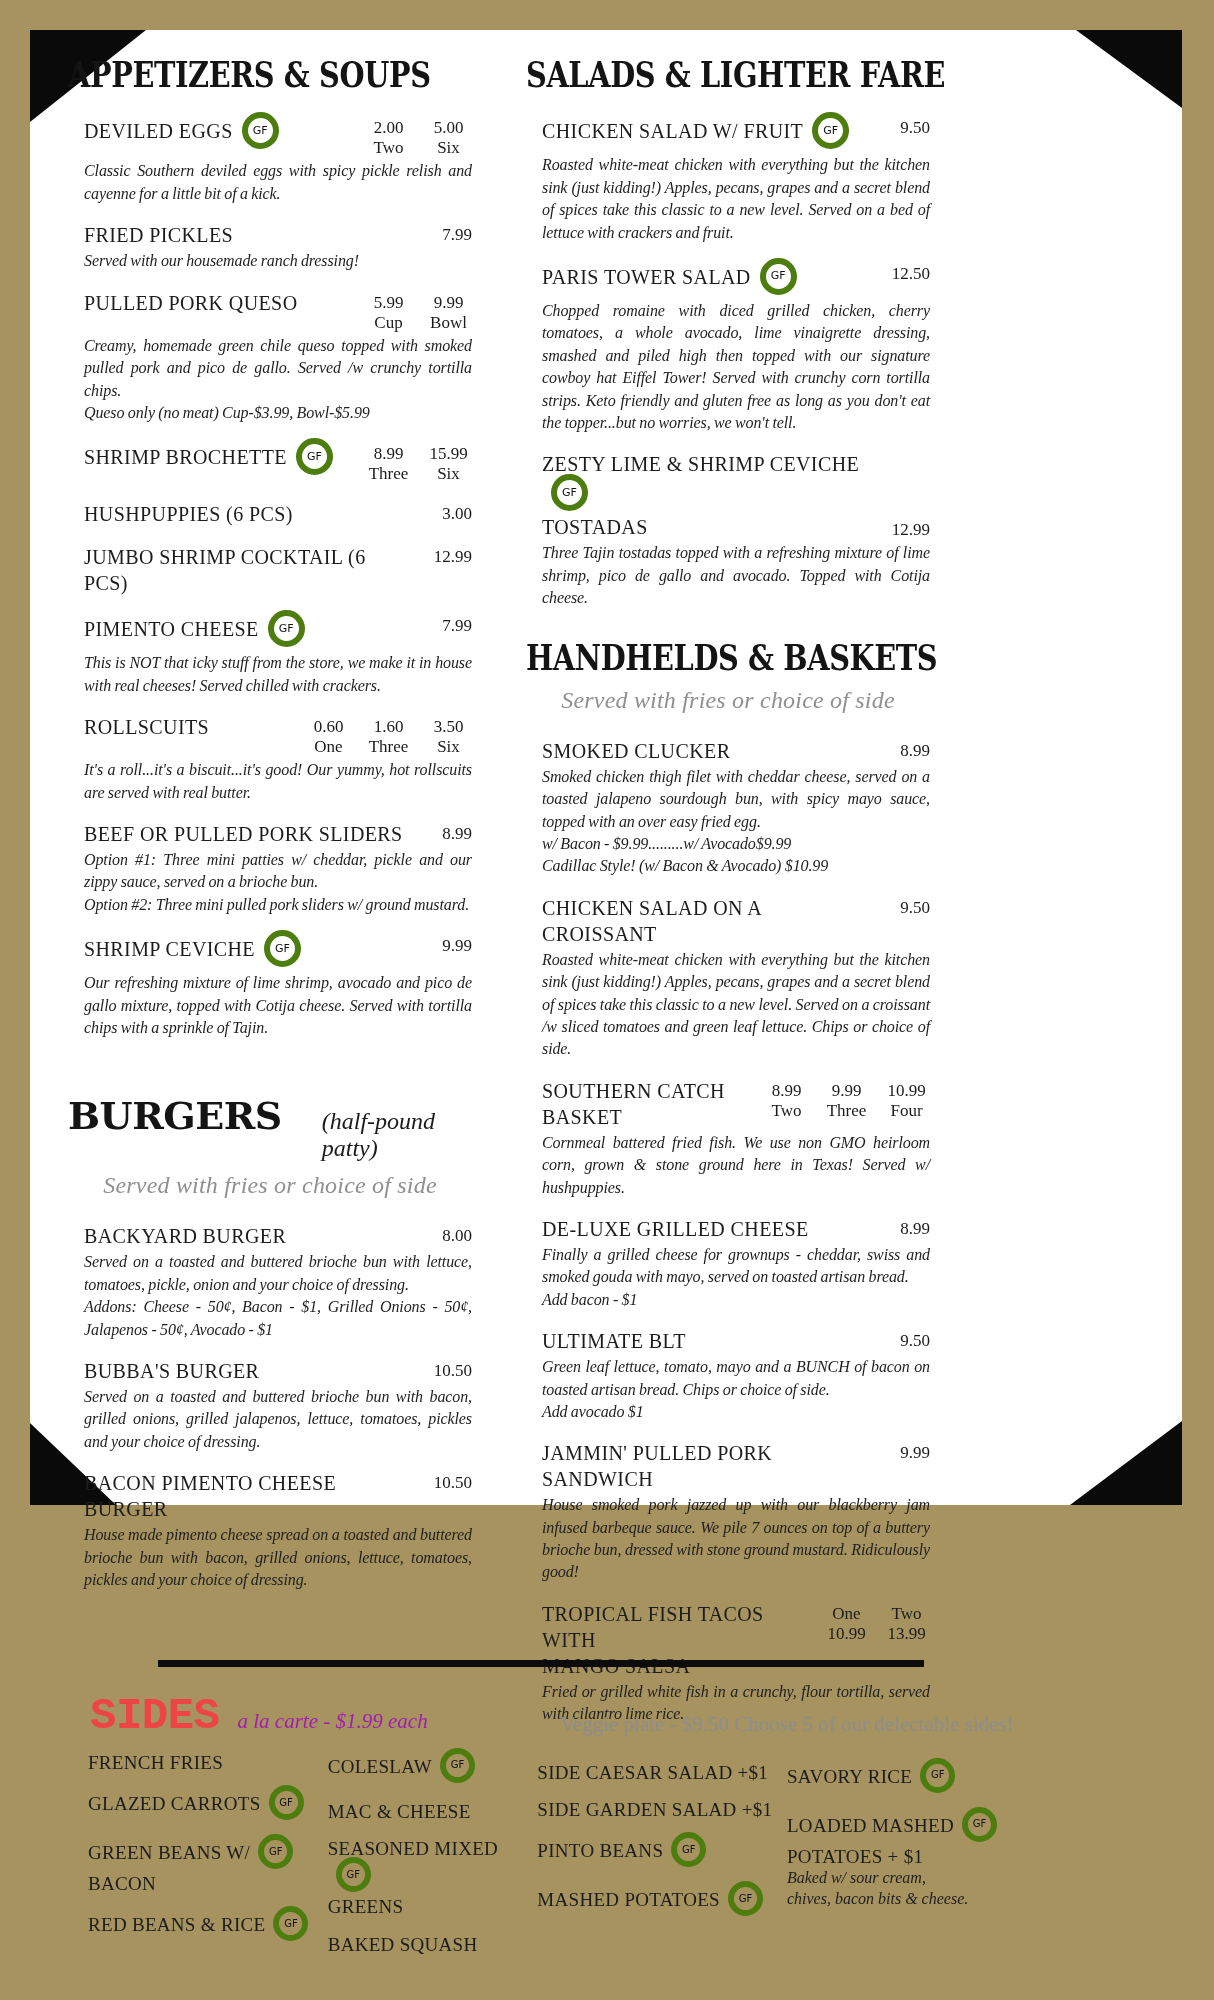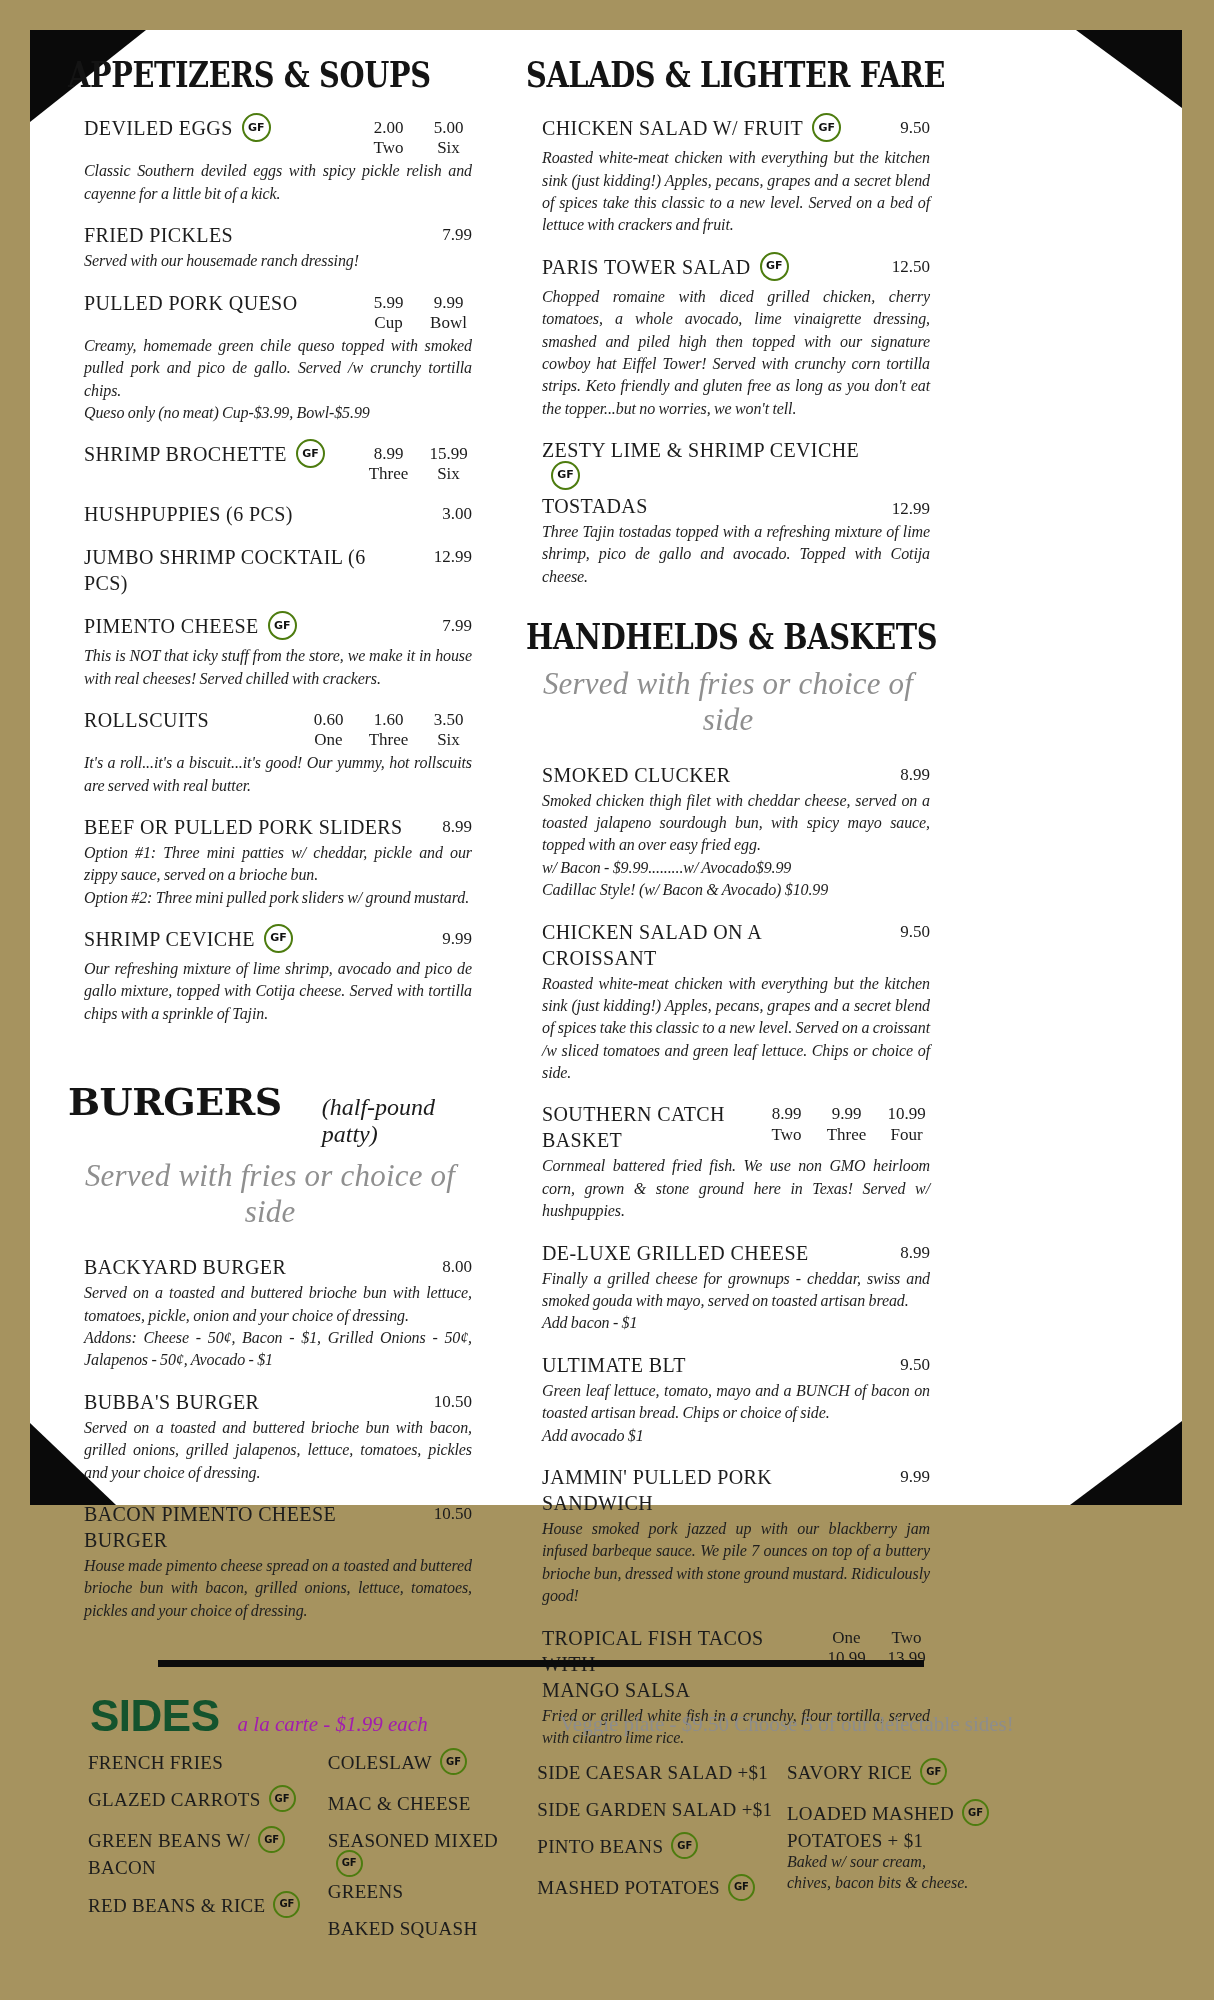--- a/index.html
+++ b/index.html
@@ -35,41 +35,41 @@
   .price{font-size:17px;min-width:52px;text-align:right;padding-top:3px;white-space:nowrap;}
   .tiers{display:flex;gap:13px;flex-shrink:0;padding-top:3px;}
   .tier{min-width:47px;text-align:center;line-height:1.18;font-size:17px;}
   .mi-desc{margin-top:2px;}
   .dline{
     font-style:italic;font-size:16px;line-height:1.4;color:#1e1e1e;
     text-align:justify;letter-spacing:-0.1px;word-spacing:-0.5px;
   }
   .gf{
     display:inline-flex;align-items:center;justify-content:center;
-    width:25px;height:25px;border:2px solid #4d7c0f;border-radius:50%;
-    font-family:"DejaVu Sans",sans-serif;font-weight:bold;font-style:normal;font-size:11px;
+    width:25px;height:25px;border:6px solid #4d7c0f;border-radius:50%;
+    font-family:"DejaVu Sans",sans-serif;font-weight:normal;font-style:normal;font-size:11px;
     letter-spacing:0;margin-left:9px;position:relative;top:-3px;vertical-align:middle;color:#111;
     flex:none;
   }
   .gray-sub{
-    font-style:italic;font-size:31px;color:#8f8f8f;text-align:center;
+    font-style:italic;font-size:24px;color:#8f8f8f;text-align:center;
     margin:4px 0 24px 0;letter-spacing:0.2px;
   }
   .burgers{margin-top:54px;}
   .burgers-head{display:flex;align-items:baseline;gap:40px;margin-bottom:10px;}
   .burgers-title{font-family:"DejaVu Serif",serif;font-weight:bold;font-size:38px;color:#141414;letter-spacing:-0.5px;}
   .patty-note{font-style:italic;font-size:24px;color:#1b1b1b;}
   .handhelds{margin-top:28px;}
   .handhelds .gray-sub{margin-top:8px;}
 
   
   .sides{position:absolute;left:38px;top:1630px;width:944px;}
   .sides-divider{height:7px;background:#0c0c0c;margin-left:90px;width:766px;}
   .sides-head{display:flex;align-items:baseline;gap:18px;margin-top:24px;margin-left:22px;}
-  .sides-title{font-family:Liberation Sans, sans-serif;font-weight:bold;font-size:44px;color:#14532d;letter-spacing:-0.5px;}
+  .sides-title{font-family:Liberation Mono, monospace;font-weight:bold;font-size:44px;color:#ef4444;letter-spacing:-0.5px;}
   .carte-note{font-style:italic;font-size:21px;color:#a21caf;}
   .veggie{position:absolute;left:492px;top:52px;font-size:21px;color:#8d8d8d;white-space:nowrap;}
   .sides-cols{display:flex;justify-content:space-between;margin-top:10px;margin-left:20px;}
   .scol.c0{width:235px;}
   .scol.c1{width:205px;}
   .scol.c2{width:245px;}
   .scol.c3{width:225px;}
   .scol.c2{padding-top:10px;}
   .scol.c3{padding-top:10px;}
   .si{margin-bottom:14px;}

